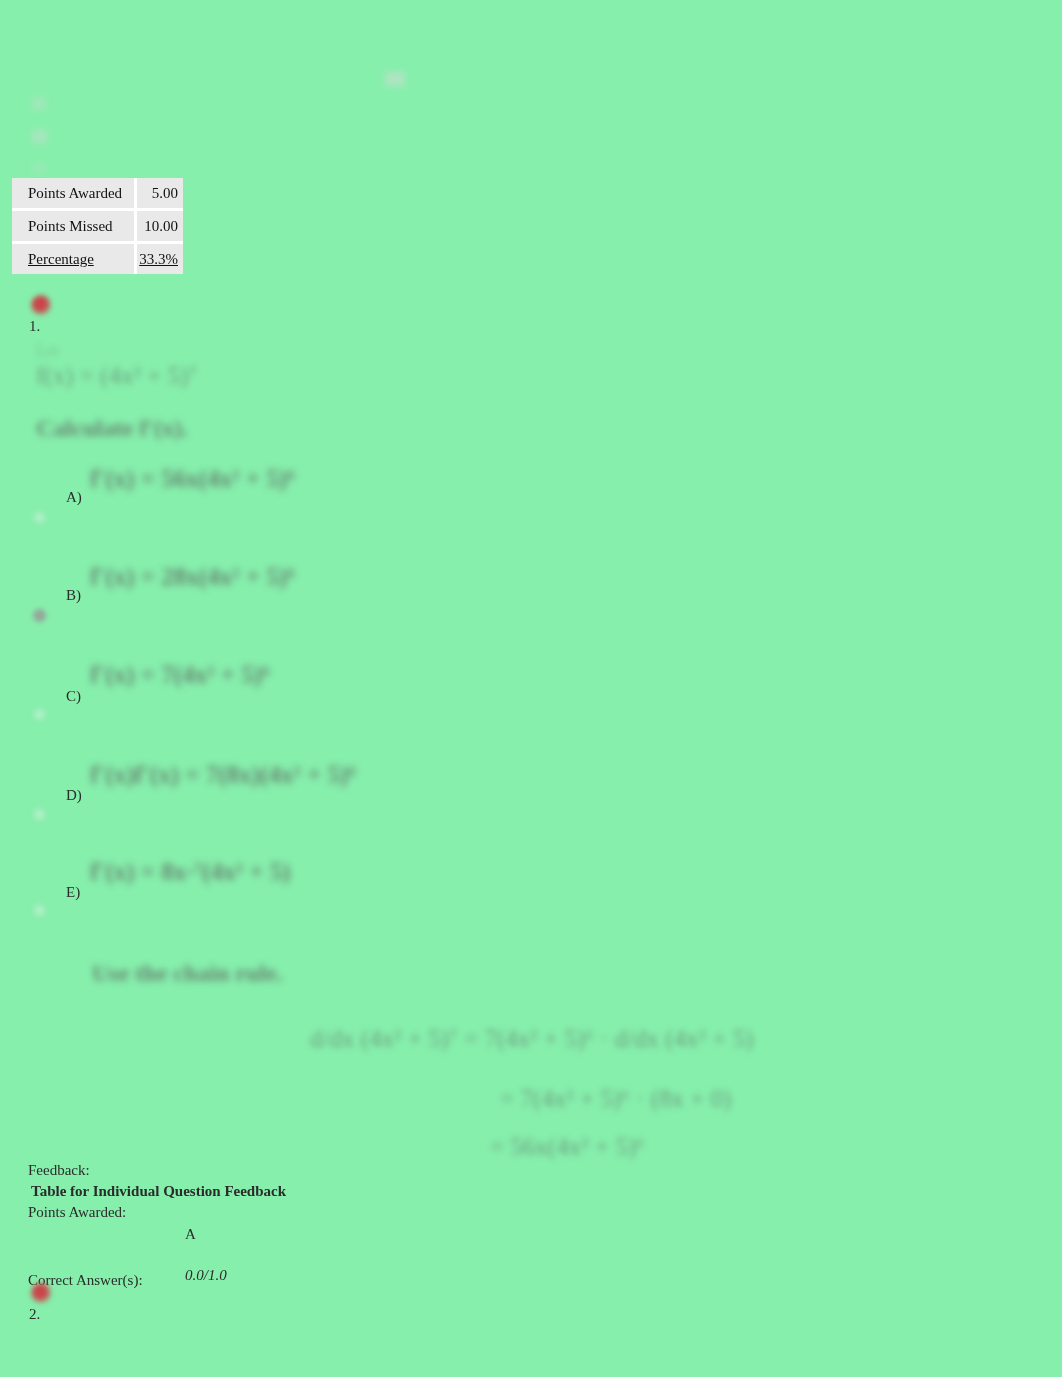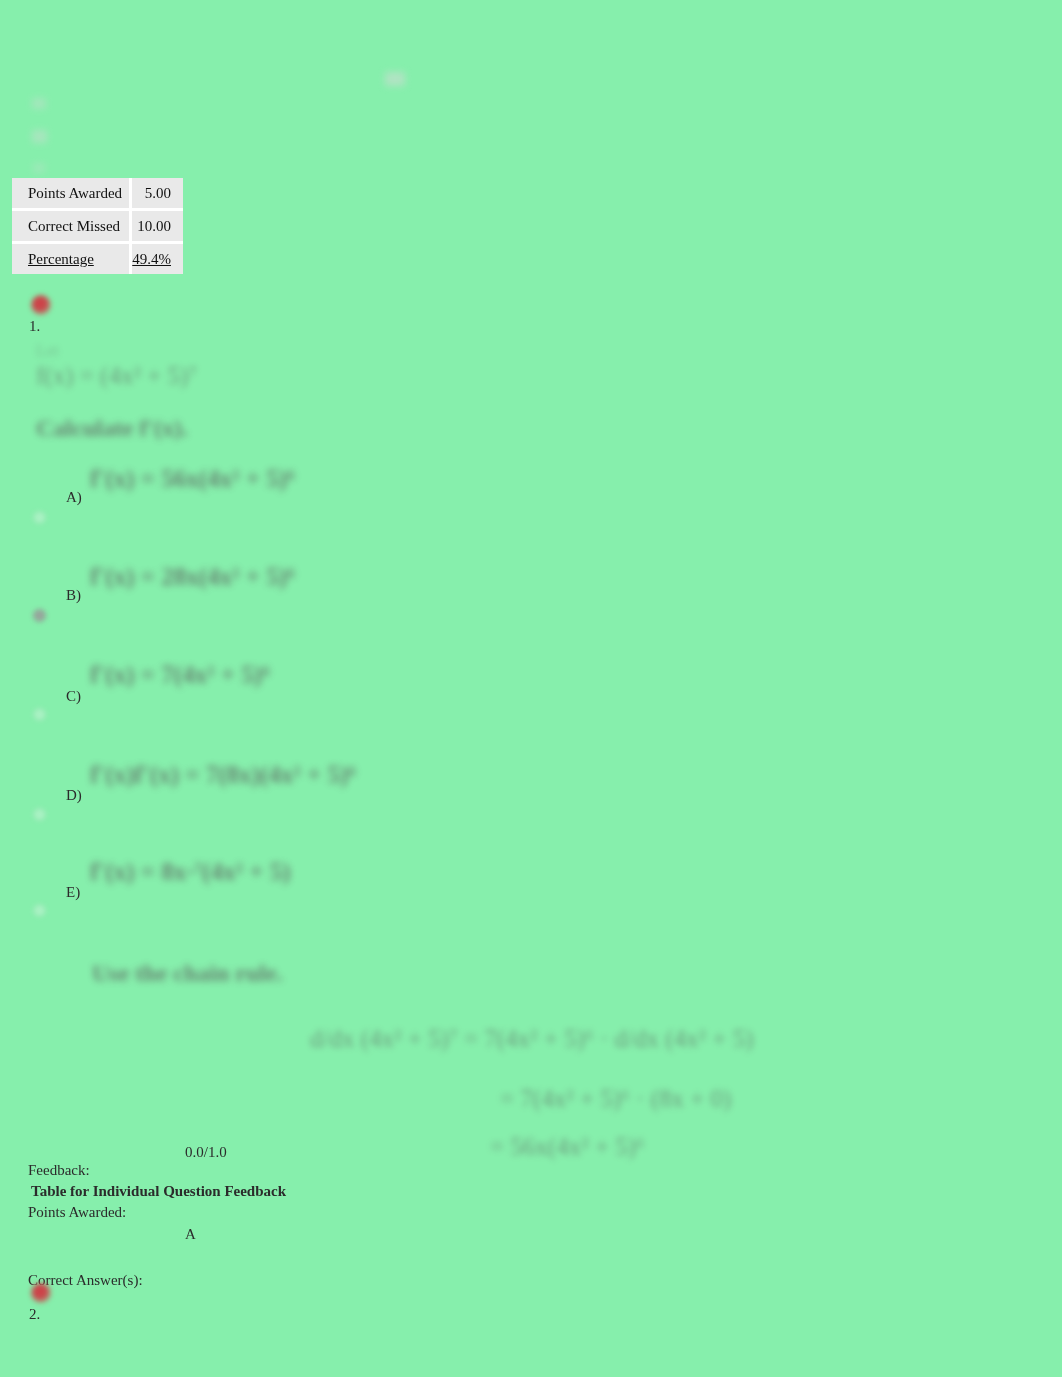--- a/index.html
+++ b/index.html
@@ -63,21 +63,21 @@
   #score-table td {
     padding: 4px 6px 4px 16px;
     background: #e9e9e9;
     border-bottom: 3px solid #ffffff;
     line-height: 22px;
     color: #111;
   }
   #score-table tr:last-child td { border-bottom: none; text-decoration: underline; }
   #score-table td.val {
     text-align: right;
-    padding-right: 12px;
+    padding-right: 5px;
     padding-left: 0;
     border-left: 3px solid #ffffff;
   }
 
   
   .red-dot {
     position: absolute;
     width: 20px;
     height: 20px;
     border-radius: 50%;
@@ -134,26 +134,26 @@
   <div class="stray" style="left:32px; top:130px; width:15px; height:13px; opacity:0.40;"></div>
   <div class="stray" style="left:33px; top:163px; width:12px; height:10px; opacity:0.25;"></div>
 
   <table id="score-table">
     <tbody>
       <tr>
         <td>Points Awarded</td>
         <td class="val">5.00</td>
       </tr>
       <tr>
-        <td>Correct Missed</td>
+        <td>Points Missed</td>
         <td class="val">10.00</td>
       </tr>
       <tr>
         <td>Percentage</td>
-        <td class="val">49.4%</td>
+        <td class="val">33.3%</td>
       </tr>
     </tbody>
   </table>
 
   <div class="red-dot" style="left:31px; top:295px;"></div>
   <div class="qnum" style="left:29px; top:318px;">1.</div>
 
   <div class="blur-img blur-faint" style="left:36px; top:341px; font-size:17px;">Let</div>
   <div class="blur-img" style="left:36px; top:362px; font-size:25px;">f(x) = (4x² + 5)⁷</div>
   <div class="blur-img blur-strong" style="left:36px; top:415px; font-size:24px;">Calculate f′(x).</div>
@@ -179,20 +179,20 @@
   <div class="blur-img blur-strong" style="left:90px; top:858px; font-size:25px;">f′(x) = 8x·⁷(4x² + 5)</div>
 
   <div class="blur-img blur-strong" style="left:92px; top:960px; font-size:24px;">Use the chain rule.</div>
   <div class="blur-img" style="left:310px; top:1025px; font-size:25px;">d/dx (4x² + 5)⁷ = 7(4x² + 5)⁶ · d/dx (4x² + 5)</div>
   <div class="blur-img" style="left:500px; top:1085px; font-size:25px;">= 7(4x² + 5)⁶ · (8x + 0)</div>
   <div class="blur-img" style="left:490px; top:1133px; font-size:25px;">= 56x(4x² + 5)⁶</div>
 
   <div class="fb" style="left:28px; top:1162px;">Feedback:</div>
   <div class="fb" style="left:31px; top:1183px;font-weight:bold;">Table for Individual Question Feedback</div>
   <div class="fb" style="left:28px; top:1204px;">Points Awarded:</div>
-  <div class="fb" style="left:185px; top:1144px;">0.0/1.0</div>
+  <div class="fb" style="left:185px; top:1267px;font-style:italic;">0.0/1.0</div>
   <div class="fb" style="left:28px; top:1272px;">Correct Answer(s):</div>
   <div class="fb" style="left:185px; top:1226px;">A</div>
 
   <div class="red-dot" style="left:31px; top:1283px;"></div>
   <div class="qnum" style="left:29px; top:1306px;">2.</div>
 
 </div>
 
 </body></html>

